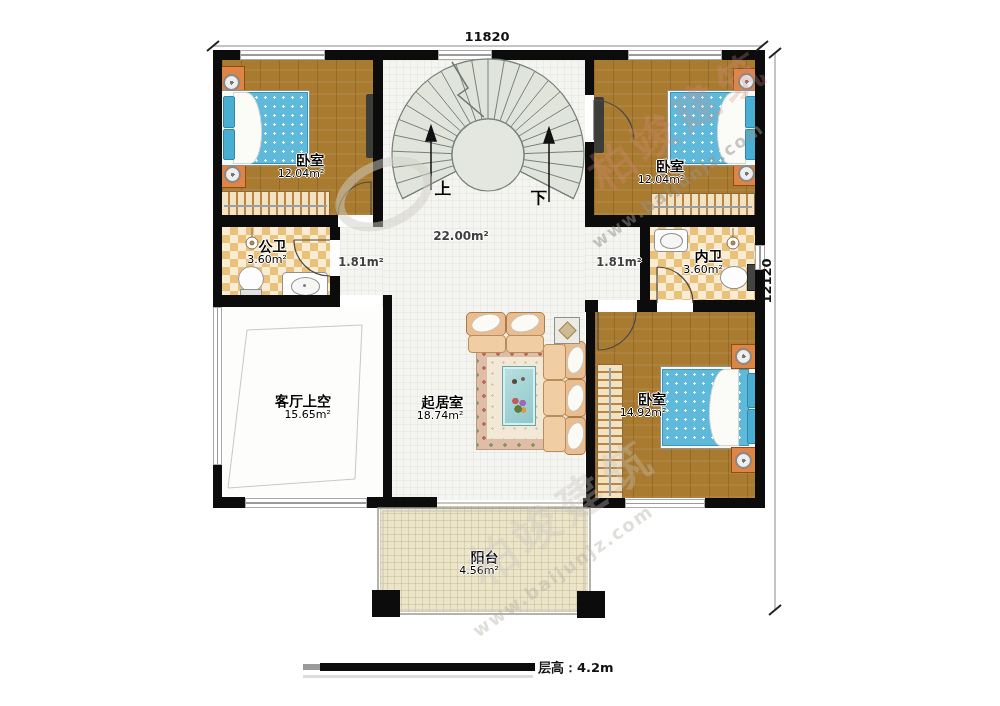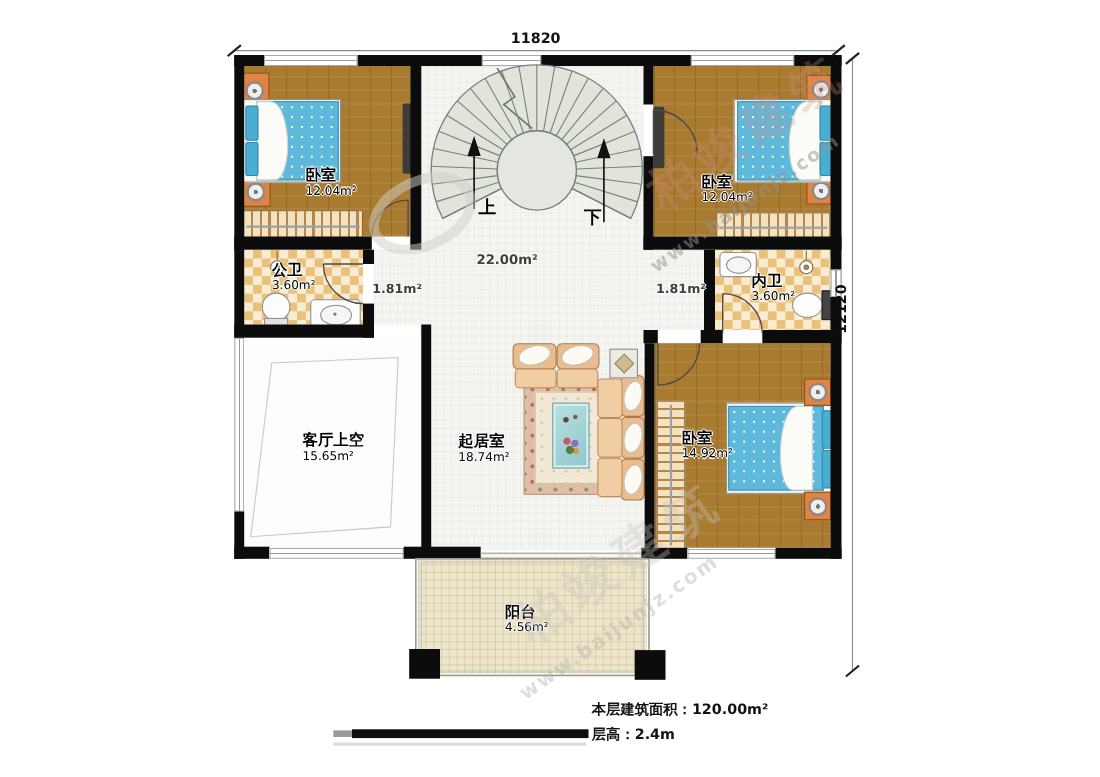--- a/index.html
+++ b/index.html
@@ -34,21 +34,21 @@
   .nstand{position:absolute;background:#de8445;border:1px solid #8f4c16;display:flex;align-items:center;justify-content:center;}
   .lamp{width:13px;height:13px;border-radius:50%;background:radial-gradient(circle,#777 2px,#eee 2px);border:2px solid #888;}
   .wardrobe-h{position:absolute;background-color:#f3e2c0;border:1px solid #8a6a3a;
     background-image:repeating-linear-gradient(90deg,transparent 0 6px,#b5854a 6px 8px);}
   .wardrobe-v{position:absolute;background-color:#f3e2c0;border:1px solid #8a6a3a;
     background-image:repeating-linear-gradient(0deg,transparent 0 6px,#b5854a 6px 8px);}
   .pole-h{position:absolute;left:2%;right:2%;top:48%;height:2px;background:#9aa0a6;}
   .pole-v{position:absolute;top:2%;bottom:2%;left:46%;width:2px;background:#9aa0a6;}
   .tv{position:absolute;background:#3c3c38;border-radius:2px;}
   .fixture{position:absolute;background:#fdfdfd;border:1px solid #919191;}
-  .rlabel{position:absolute;transform:translate(-50%,-50%);text-align:left;color:#000;
+  .rlabel{position:absolute;transform:translate(-50%,-50%);text-align:right;color:#000;
     text-shadow:0 1px 0 #fff,0 -1px 0 #fff,1px 0 0 #fff,-1px 0 0 #fff;line-height:1.05;white-space:nowrap;}
   .rname{font-size:14px;font-weight:bold;}
   .rarea{font-size:11px;font-weight:normal;}
   .alabel{position:absolute;transform:translate(-50%,-50%);font-size:12px;font-weight:bold;color:#404040;
     text-shadow:0 1px 0 #fff,0 -1px 0 #fff,1px 0 0 #fff,-1px 0 0 #fff;white-space:nowrap;}
   .dimlabel{position:absolute;transform:translate(-50%,-50%);font-size:13px;font-weight:bold;color:#111;white-space:nowrap;}
   .stairlabel{position:absolute;transform:translate(-50%,-50%);font-size:16px;font-weight:bold;color:#000;}
   .sofa-cushion{position:absolute;background:#e9bd8f;border:1px solid #a97c4c;border-radius:5px;}
   .sofa-seat{position:absolute;background:#f0cda2;border:1px solid #b98d5a;border-radius:4px;}
   .sofa-pillow{position:absolute;background:#fbfaf5;border:1px solid #c8c0b2;border-radius:50%;}
@@ -315,22 +315,21 @@
   <div class="alabel" style="left:461px;top:236px;">22.00m²</div>
   <div class="alabel" style="left:361px;top:262px;font-size:11.5px;">1.81m²</div>
   <div class="alabel" style="left:619px;top:262px;font-size:11.5px;">1.81m²</div>
 
   <div class="stairlabel" style="left:443px;top:189px;">上</div>
   <div class="stairlabel" style="left:539px;top:198px;">下</div>
 
   <div class="abs" style="left:303px;top:664px;width:17px;height:6px;background:#9a9a9a;"></div>
   <div class="abs" style="left:320px;top:663px;width:215px;height:8px;background:#0c0c0c;"></div>
   <div class="abs" style="left:303px;top:675px;width:230px;height:3px;background:#dcdcdc;"></div>
-  <div class="titleblock" style="left:538px;top:636px;font-size:13px;font-weight:bold;">本层建筑面积：120.00m²</div>
-  <div class="titleblock" style="left:538px;top:659px;font-size:13px;font-weight:bold;">层高：2.4m</div>
+  <div class="titleblock" style="left:538px;top:659px;font-size:13px;font-weight:bold;">层高：4.2m</div>
 
   <div class="wm" style="left:575px;top:90px;font-size:44px;letter-spacing:8px;color:rgba(217,140,128,0.28);transform:rotate(-35deg);">柏竣建筑</div>
   <div class="wm" style="left:575px;top:175px;font-size:17px;letter-spacing:2px;color:rgba(150,145,140,0.5);transform:rotate(-35deg);">www.baijunjz.com</div>
   <div class="wm" style="left:333px;top:160px;width:84px;height:50px;border:9px solid rgba(208,205,198,0.5);border-radius:50%;transform:rotate(-24deg);"></div>
   <div class="wm" style="left:455px;top:480px;font-size:46px;letter-spacing:8px;color:rgba(200,196,188,0.35);transform:rotate(-35deg);">柏竣建筑</div>
   <div class="wm" style="left:455px;top:560px;font-size:18px;letter-spacing:2px;color:rgba(180,176,168,0.42);transform:rotate(-35deg);">www.baijunjz.com</div>
 
 </div>
 
 </body></html>

